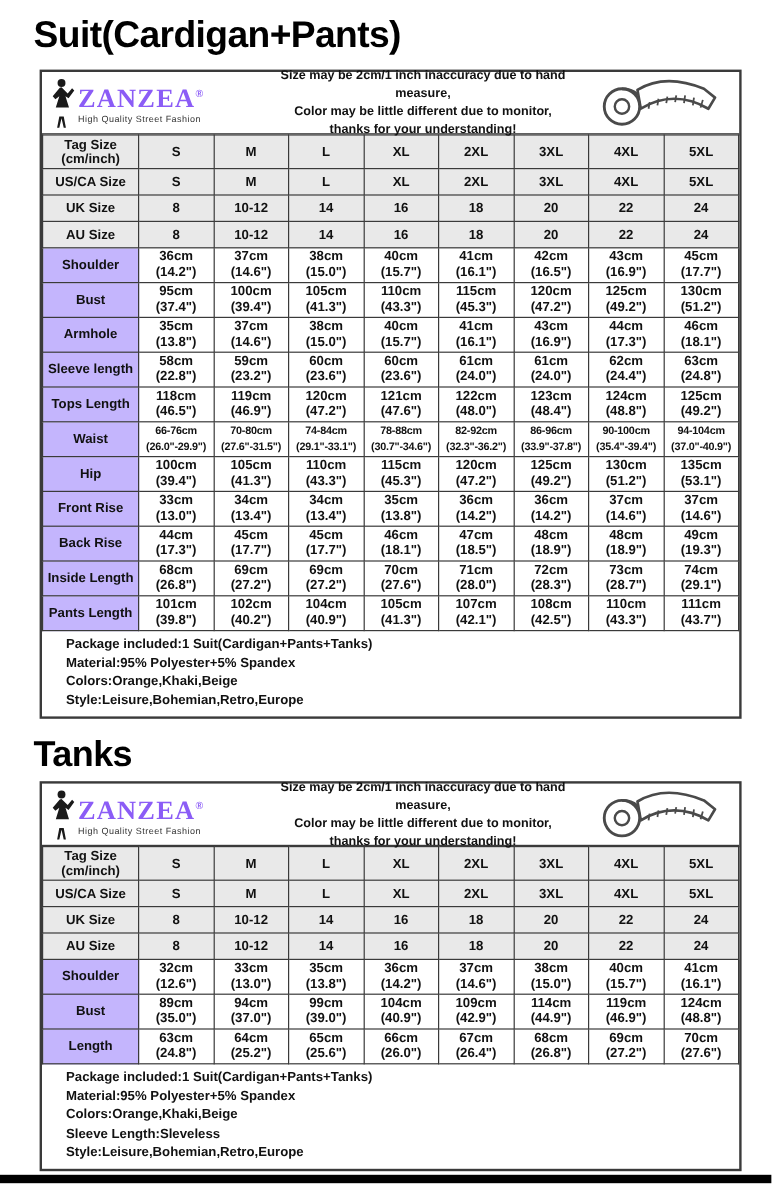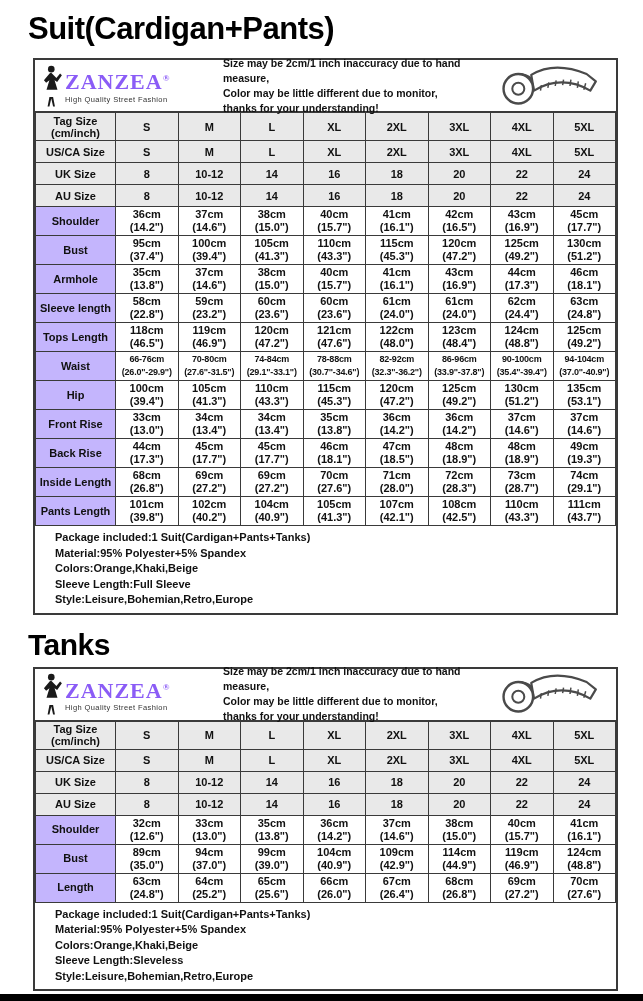--- a/index.html
+++ b/index.html
@@ -28,21 +28,21 @@
   .logo-figure { width: 22px; height: 44px; flex: 0 0 auto; }
   .logo-textwrap { margin-left: 2px; }
   .logo-word {
     font-family: "Liberation Serif", serif;
     font-size: 22px; font-weight: bold; letter-spacing: 1px; color: #8b5cf6;
     line-height: 22px; white-space: nowrap;
   }
   .logo-reg { font-size: 9px; vertical-align: super; }
   .logo-tagline { font-size: 7.5px; letter-spacing: 0.4px; color: #333; margin-top: 1px; }
   .disclaimer {
-    flex: 1; text-align: left;
+    flex: 1; text-align: center;
     font-size: 10.5px; font-weight: bold; line-height: 15px; color: #111;
   }
   .tape { width: 128px; display: flex; justify-content: center; align-items: center; }
   
   table { width: 100%; border-collapse: collapse; table-layout: fixed; }
   td {
     border: 1px solid #3a3a3a; text-align: center; vertical-align: middle;
     font-size: 11px; font-weight: bold; color: #111; padding: 0;
   }
   td.lbl { background: #c4b5fd; }
@@ -538,21 +538,20 @@
             <div>111cm</div>
             <div>(43.7")</div>
           </td>
         </tr>
       </tbody>
   </table>
   <div class="notes">
     <div class="note-line">Package included:1 Suit(Cardigan+Pants+Tanks)</div>
     <div class="note-line">Material:95% Polyester+5% Spandex</div>
     <div class="note-line">Colors:Orange,Khaki,Beige</div>
-    <div class="note-line">Sleeve Length:Full Sleeve</div>
     <div class="note-line">Style:Leisure,Bohemian,Retro,Europe</div>
   </div>
 </div>
 
 <h1 class="page-title tanks">Tanks</h1>
 
 <div class="box tanks-box">
   <div class="band">
     <div class="logo">
       <svg class="logo-figure" viewBox="0 0 30 60" xmlns="http://www.w3.org/2000/svg">

